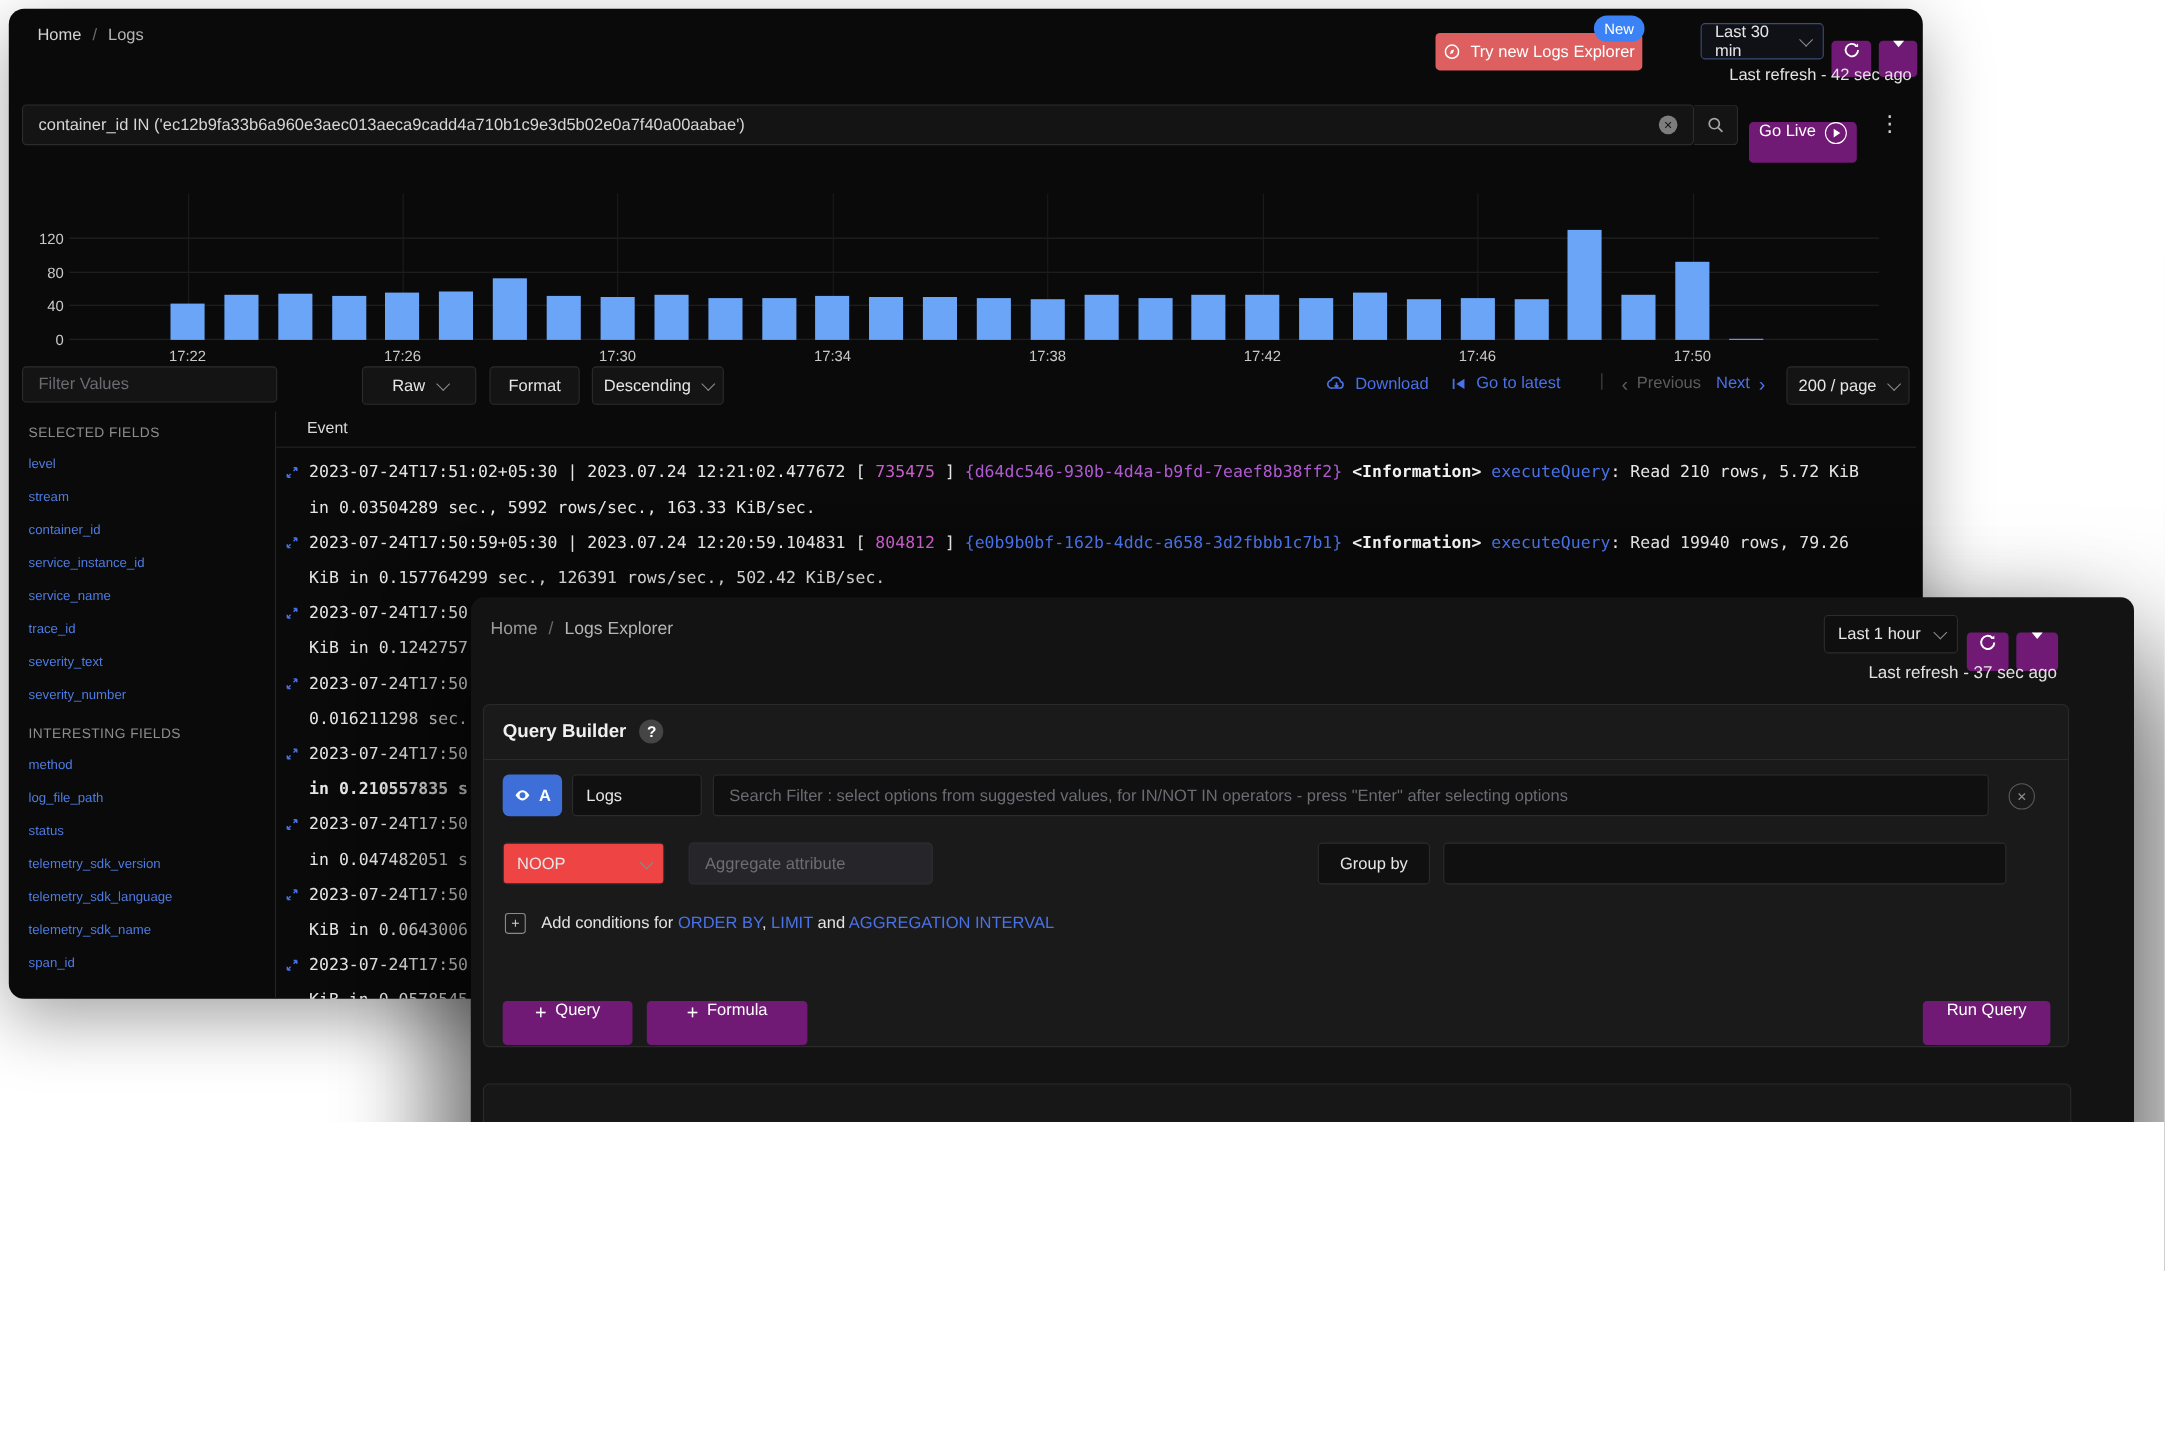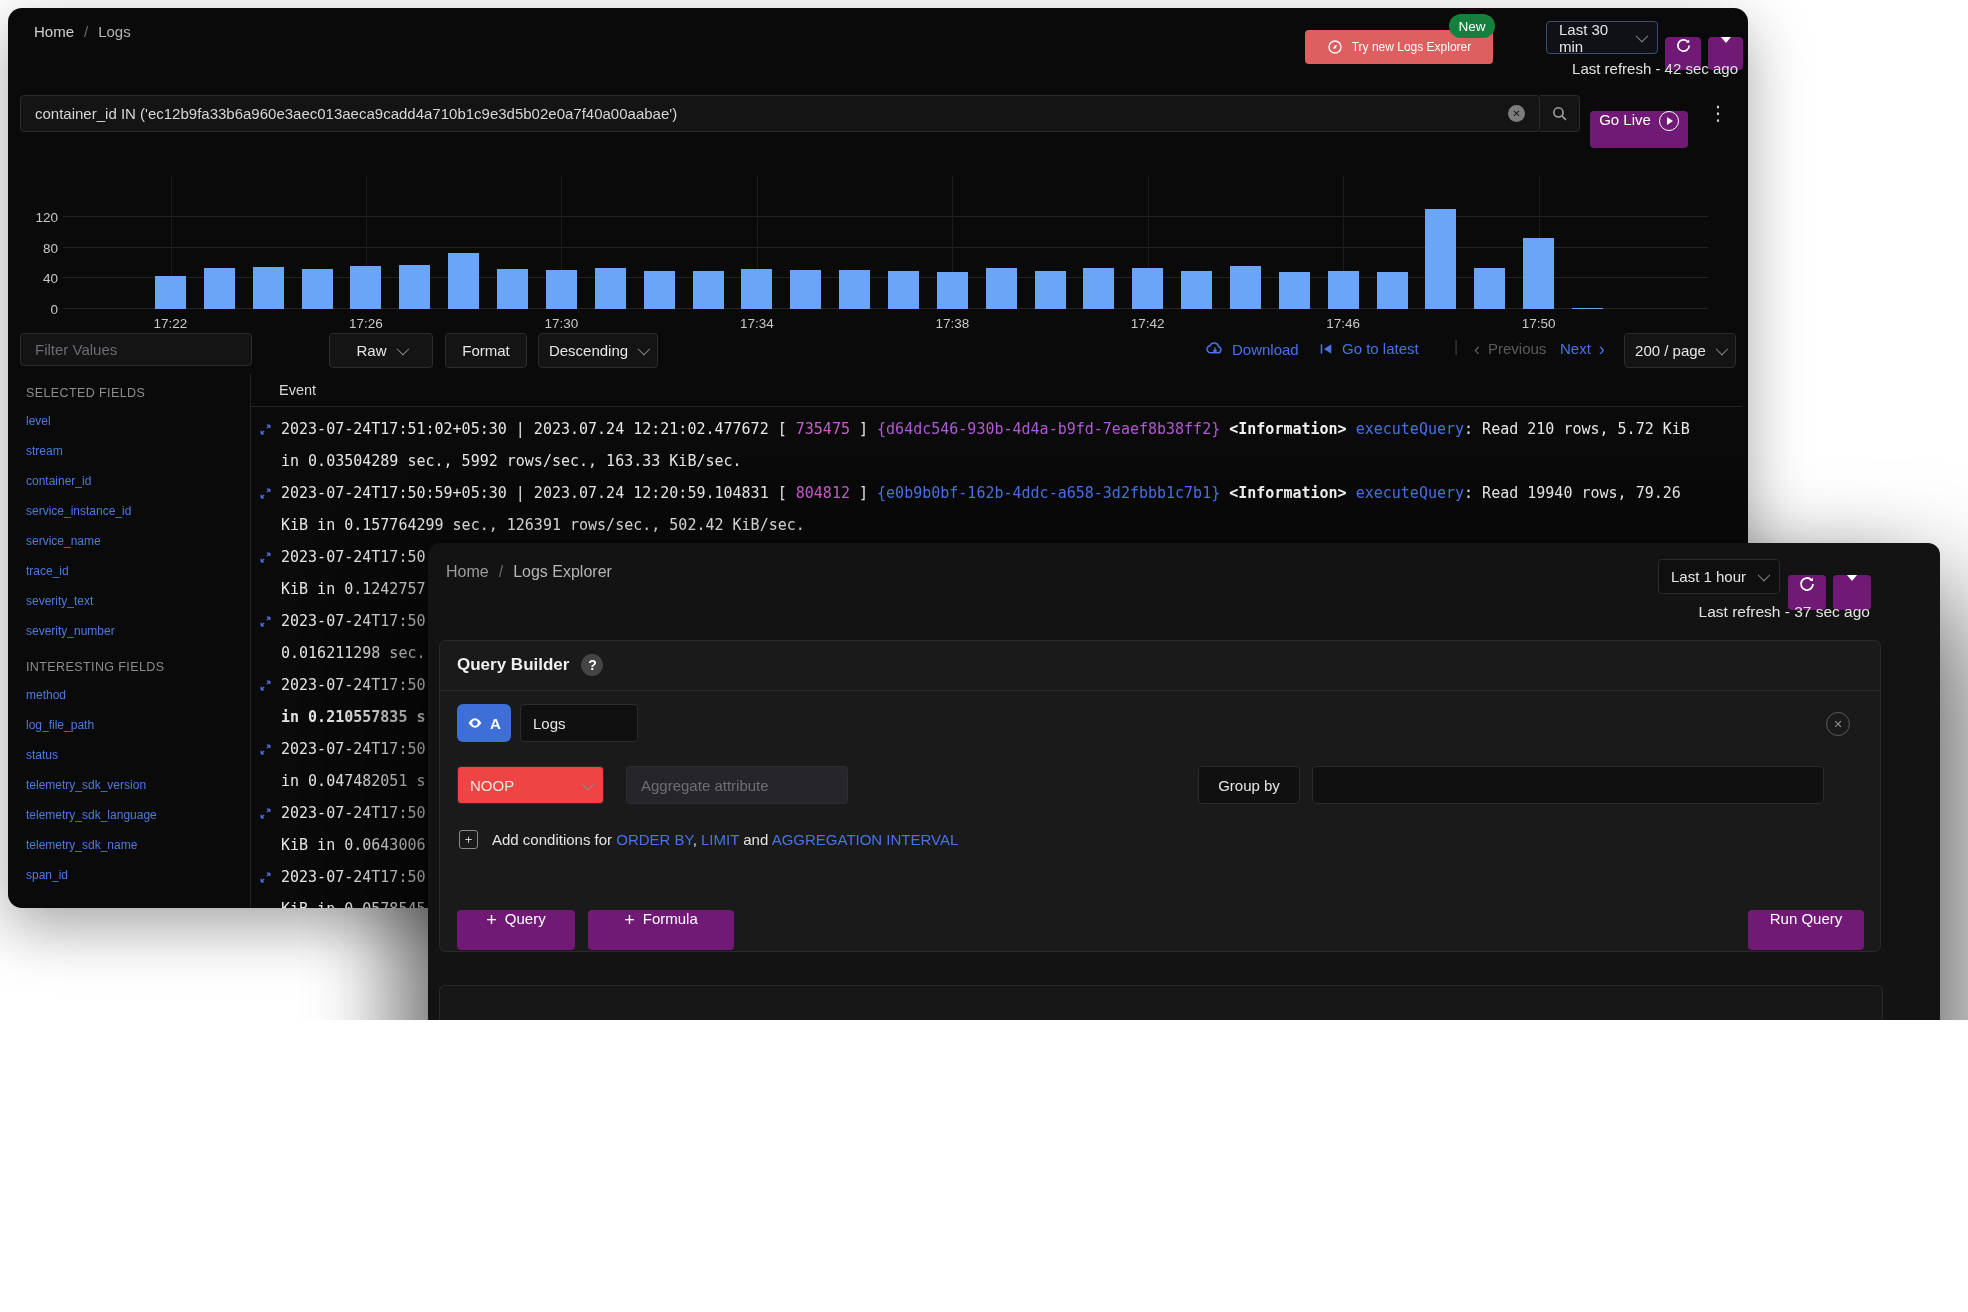--- a/index.html
+++ b/index.html
@@ -13,22 +13,22 @@
   .abs{position:absolute;}
   
   .crumb{font-size:15px;color:#9c9c9c;display:flex;gap:10px;align-items:center;}
   .crumb .home{color:#d2d2d2;}
   .crumb .sep{color:#6b6b6b;}
   .crumb .cur{color:#b5b5b5;}
   
   .btn-blue{background:#701a75;color:#fff;border-radius:4px;display:flex;
             justify-content:center;font-size:15px;gap:8px;cursor:pointer;margin-top:16px;}
   .btn-red{background:#dd5f5f;color:#fff;border-radius:4px;display:flex;align-items:center;
-           justify-content:center;font-size:12px;gap:9px;}
-  .badge-new{background:#15803d;color:#fff;border-radius:12px;font-size:13.5px;display:flex;
+           justify-content:center;font-size:15px;gap:9px;}
+  .badge-new{background:#3b82f6;color:#fff;border-radius:12px;font-size:13.5px;display:flex;
              align-items:center;justify-content:center;}
   .selbox{background:#121212;border:1px solid #2c2c2c;border-radius:4px;color:#e6e6e6;
           font-size:15px;display:flex;align-items:center;padding:0 12px;gap:10px;}
   .selbox .grow{flex:1;}
   .timebox{background:#0f1116;border:1px solid #3c4d73;}
   .chev{width:8px;height:8px;border-right:1.6px solid #8a8a8a;border-bottom:1.6px solid #8a8a8a;
         transform:rotate(45deg) translateY(-2px);display:inline-block;flex:0 0 auto;}
   .caret-down{width:0;height:0;border-left:5px solid transparent;border-right:5px solid transparent;
               border-top:6px solid #fff;display:inline-block;}
   input{font-family:"Liberation Sans",sans-serif;outline:none;}
@@ -378,20 +378,21 @@
 
       <div class="abs chip" style="left:17px;top:63px;width:54px;height:38px;">
         <svg width="16" height="16" viewBox="0 0 24 24" fill="#fff">
           <path d="M12 5C6.5 5 2.5 12 2.5 12S6.5 19 12 19s9.5-7 9.5-7S17.5 5 12 5zm0 11a4 4 0 1 1 0-8 4 4 0 0 1 0 8z"></path>
         </svg>
         <span>A</span>
       </div>
       <div class="abs selbox" style="left:80px;top:63px;width:118px;height:38px;box-sizing:border-box;background:#101010;">
         <span class="grow">Logs</span>
       </div>
+      <input class="abs txt-input" style="left: 208px; top: 63px; width: 1160px; height: 38px; background: rgb(16, 16, 16);" placeholder="Search Filter : select options from suggested values, for IN/NOT IN operators - press &quot;Enter&quot; after selecting options">
       <span class="abs circ-x" style="left:1386px;top:71px;">✕</span>
 
       <div class="abs selbox" style="left:17px;top:125px;width:147px;height:38px;box-sizing:border-box;background:#ef4444;">
         <span class="grow">NOOP</span>
         <span class="chev"></span>
       </div>
       <input class="abs dis-input" style="left: 186px; top: 125px; width: 222px; height: 38px;" disabled="" placeholder="Aggregate attribute">
       <div class="abs selbox" style="left:758px;top:125px;width:102px;height:38px;box-sizing:border-box;background:#101010;justify-content:center;">
         <span>Group by</span>
       </div>

